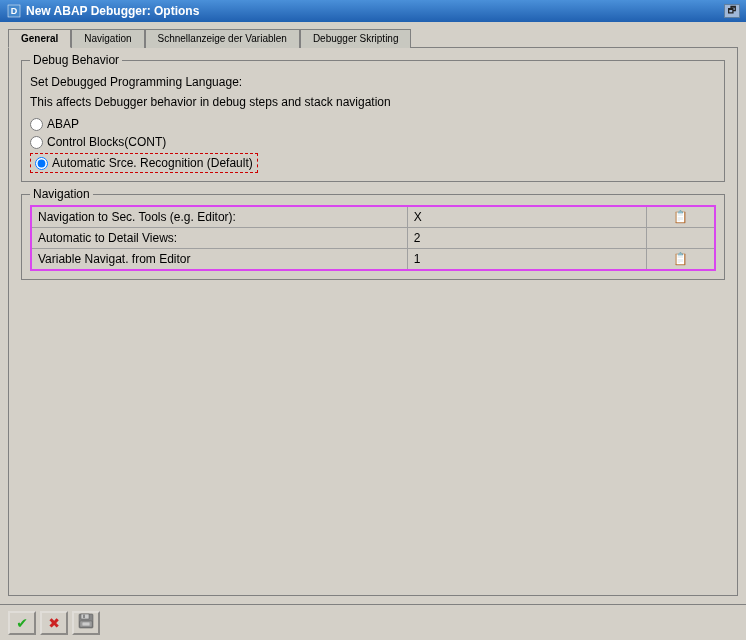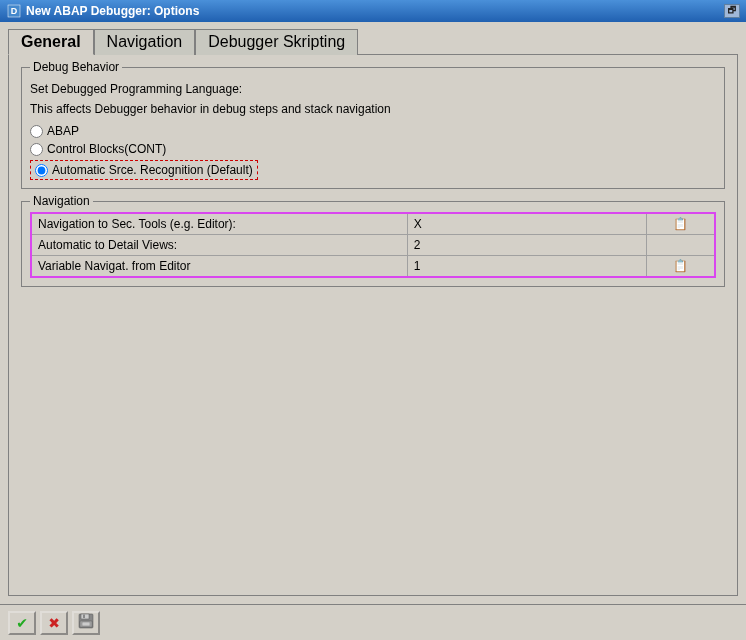--- a/index.html
+++ b/index.html
@@ -63,21 +63,21 @@
       display: flex;
       padding: 6px 8px 0 8px;
       gap: 0;
       background: #d4d0c8;
     }
     .tab {
       padding: 3px 12px;
       border: 1px solid #808080;
       border-bottom: none;
       background: #c8c8c0;
-      font-size: 16px;
+      font-size: 10px;
       cursor: pointer;
       position: relative;
       top: 1px;
       color: #000;
     }
     .tab.active {
       background: #d4d0c8;
       font-weight: bold;
       border-bottom: 1px solid #d4d0c8;
       z-index: 2;
@@ -232,20 +232,21 @@
   <div class="title-bar-controls">
     <div class="title-bar-btn">🗗</div>
   </div>
 </div>
 
 <div class="window-body">
 
   <div class="tabs-bar">
     <div class="tab active">General</div>
     <div class="tab">Navigation</div>
+    <div class="tab">Schnellanzeige der Variablen</div>
     <div class="tab">Debugger Skripting</div>
   </div>
 
   <div class="content-area">
 
     <div class="group-box">
       <span class="group-box-title">Debug Behavior</span>
       <div class="debug-content">
         <div class="debug-label">Set Debugged Programming Language:</div>
         <div class="debug-sublabel">This affects Debugger behavior in debug steps and stack navigation</div>

